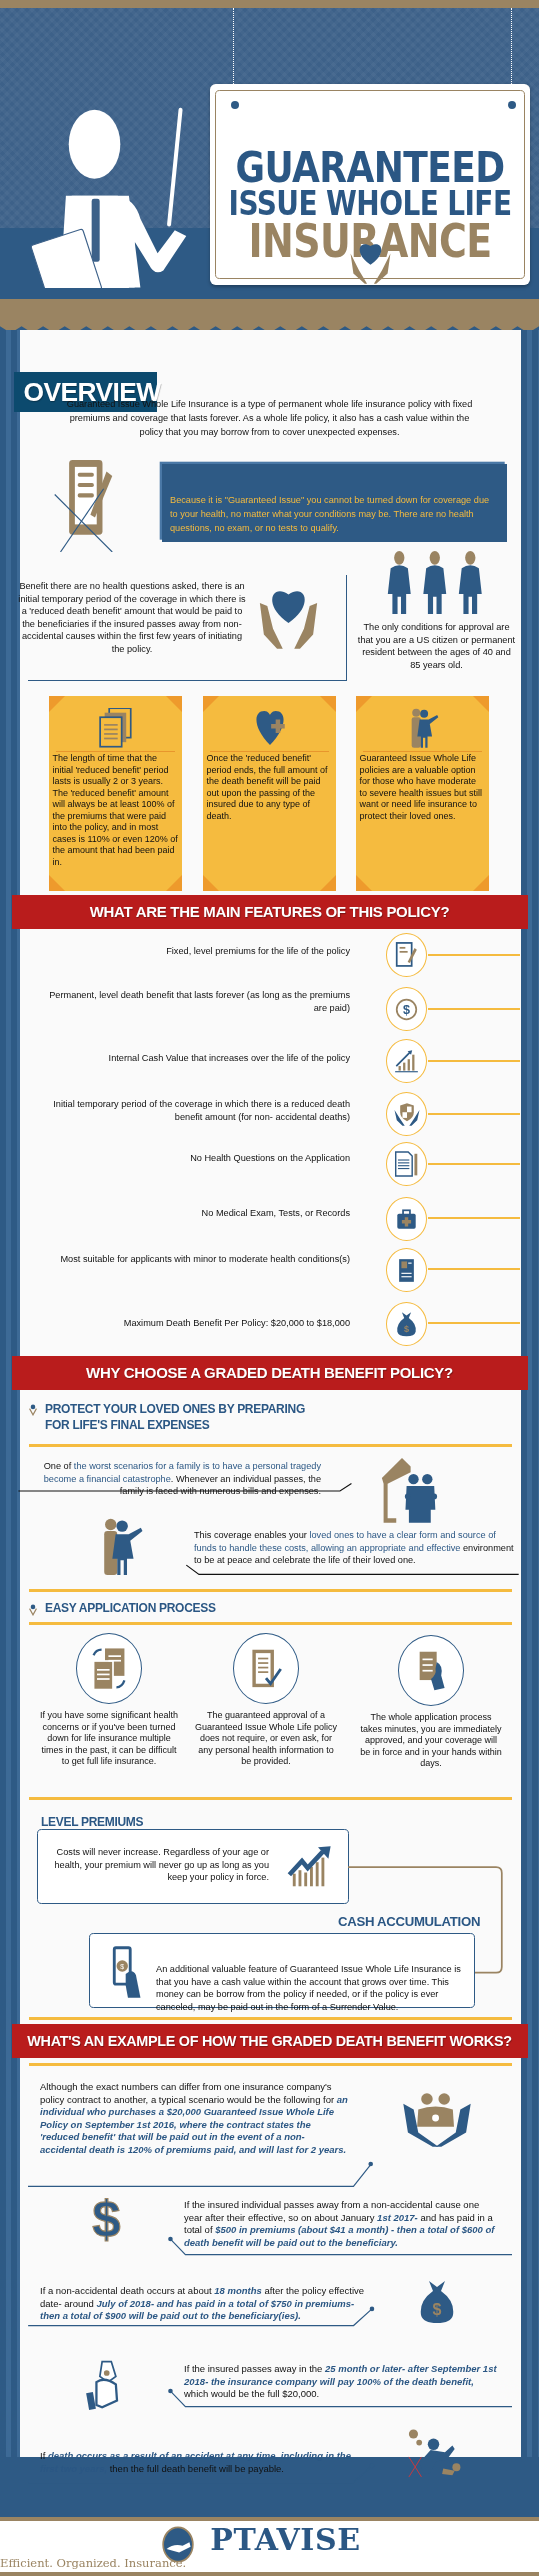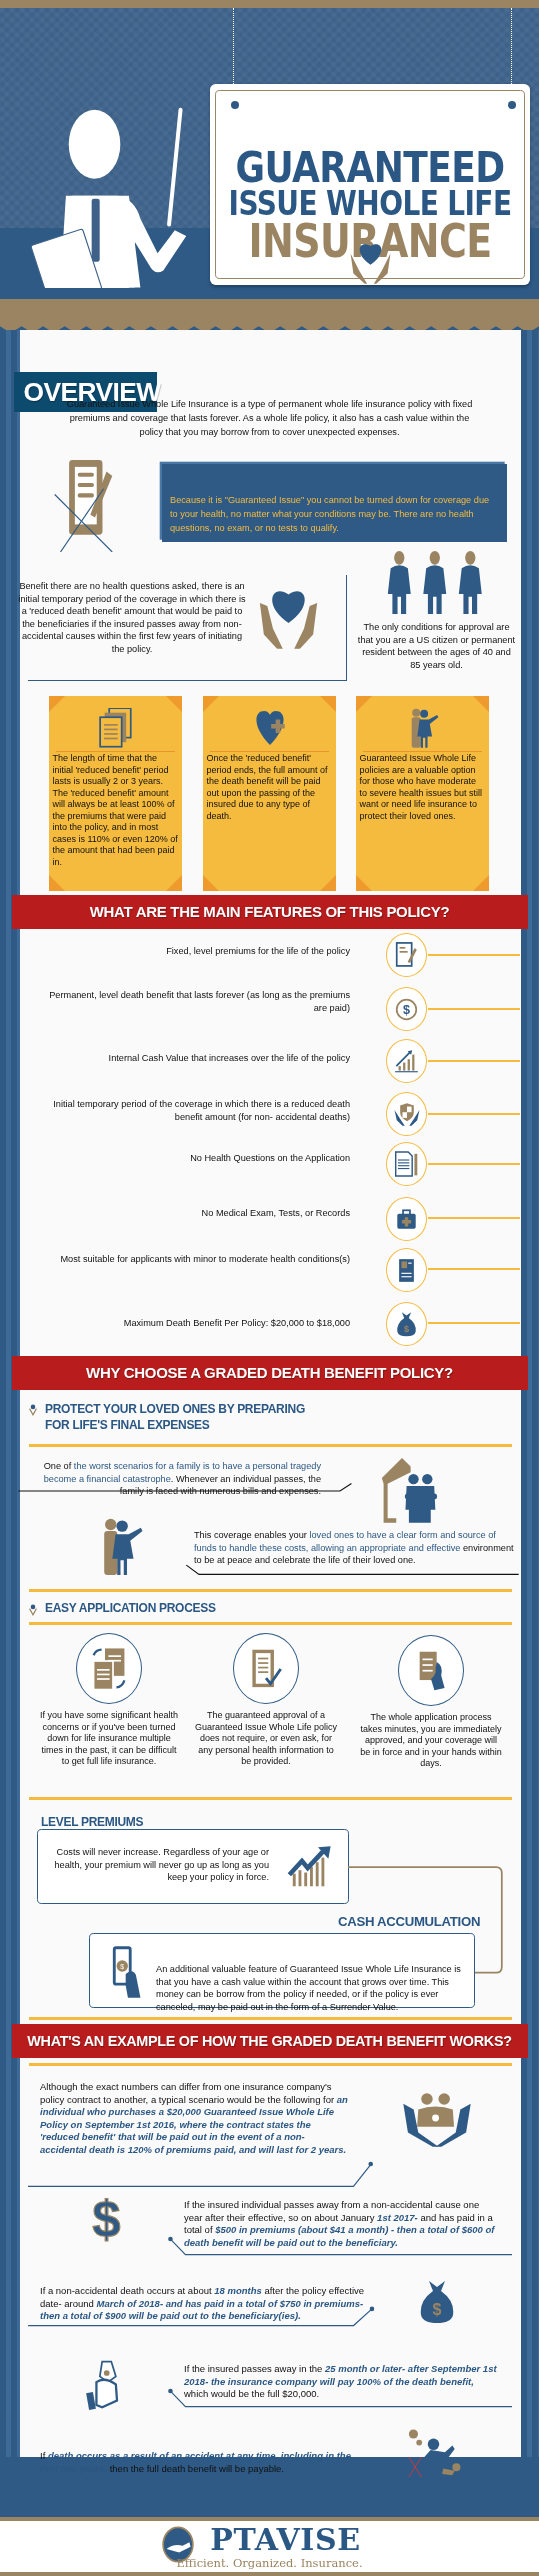--- a/index.html
+++ b/index.html
@@ -40,21 +40,21 @@
   .pin{position:absolute;left:29px;width:8px;height:11.5px}
   .yline{position:absolute;left:29px;width:483px;height:2.9px;background:#f5bb3f}
   .para{position:absolute;font-size:9.2px;line-height:12.6px}
   .blue{color:#2b5784}
   .bi{color:#2b5784;font-style:italic;font-weight:bold}
   .app-circle{position:absolute;width:66px;height:71px;border:1.7px solid #2e5a85;border-radius:50%;display:flex;align-items:center;justify-content:center;background:#fff}
   .app-text{position:absolute;width:144px;text-align:center;font-size:9px;line-height:11.5px}
   .rbox{position:absolute;border:1.1px solid #2e5a85;border-radius:4.6px;background:#fff}
   .footer{position:absolute;left:0;top:2517px;width:539px;height:59px;background:#fff;border-top:4.6px solid #9a8462;border-bottom:4.6px solid #9a8462}
   .logo{position:absolute;left:0;width:100%;text-align:center;top:2522px;font-family:"DejaVu Serif",serif;font-weight:bold;font-size:30px;color:#2b5784;letter-spacing:0.6px}
-  .tagline{position:absolute;left:0;width:100%;text-align:center;top:2556px;font-family:"DejaVu Serif",serif;font-size:11.5px;color:#9a8462}
+  .tagline{position:absolute;left:0;width:100%;top:2556px;font-family:"DejaVu Serif",serif;font-size:11.5px;color:#9a8462}
 </style>
 </head>
 <body>
 
 <div class="hero">
   <div class="hero-topbar"></div>
   <div class="chain" style="left:233px"></div>
   <div class="chain" style="left:511px"></div>
   <svg style="position:absolute;left:20px;top:98px" width="172" height="190" viewBox="0 0 300 330">
     <ellipse cx="130" cy="80" rx="45" ry="60" fill="#fff"></ellipse>
@@ -418,21 +418,21 @@
   </svg>
 <div class="para" style="left:184px;top:2199px;width:316px;font-size:9.5px">
   <span>If the insured individual passes away from a non-accidental cause one year after their effective, so on about January </span><span class="bi">1st 2017-</span><span> and has paid in a total of </span><span class="bi">$500 in premiums (about $41 a month) - then a total of $600 of death benefit will be paid out to the beneficiary.</span>
 </div>
 <svg style="position:absolute;left:167px;top:2236px" width="345" height="21" viewBox="0 0 600 36">
     <circle cx="6" cy="5" r="4" fill="#2e5a85"></circle>
     <polyline points="6,5 32,32 600,32" fill="none" stroke="#2e5a85" stroke-width="2"></polyline>
   </svg>
 
 <div class="para" style="left:40px;top:2285px;width:333px;font-size:9.5px">
-  <span>If a non-accidental death occurs at about </span><span class="bi">18 months</span><span> after the policy effective date- around </span><span class="bi">March of 2018- and has paid in a total of $750 in premiums- then a total of $900 will be paid out to the beneficiary(ies).</span>
+  <span>If a non-accidental death occurs at about </span><span class="bi">18 months</span><span> after the policy effective date- around </span><span class="bi">July of 2018- and has paid in a total of $750 in premiums- then a total of $900 will be paid out to the beneficiary(ies).</span>
 </div>
 <svg style="position:absolute;left:28px;top:2306px" width="351" height="23" viewBox="0 0 610 40">
     <polyline points="0,34 566,34 598,5" fill="none" stroke="#2e5a85" stroke-width="2"></polyline>
     <circle cx="598" cy="5" r="4" fill="#2e5a85"></circle>
   </svg>
 <svg style="position:absolute;left:417px;top:2279px" width="40" height="46" viewBox="0 0 36 46">
     <path d="M10 2 L18 8 L26 2 L22 12 Q36 22 34 36 Q32 44 18 44 Q4 44 2 36 Q0 22 14 12 Z" fill="#2e5a85"></path>
     <text x="18" y="36" text-anchor="middle" font-size="16" font-weight="bold" fill="#9a8462" font-family="Liberation Sans, sans-serif">$</text>
   </svg>
 

